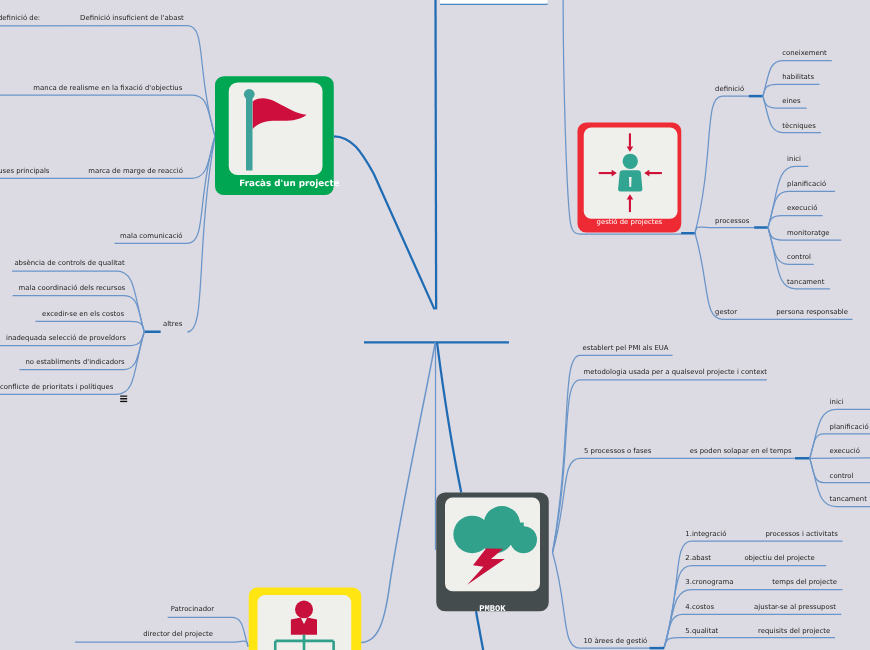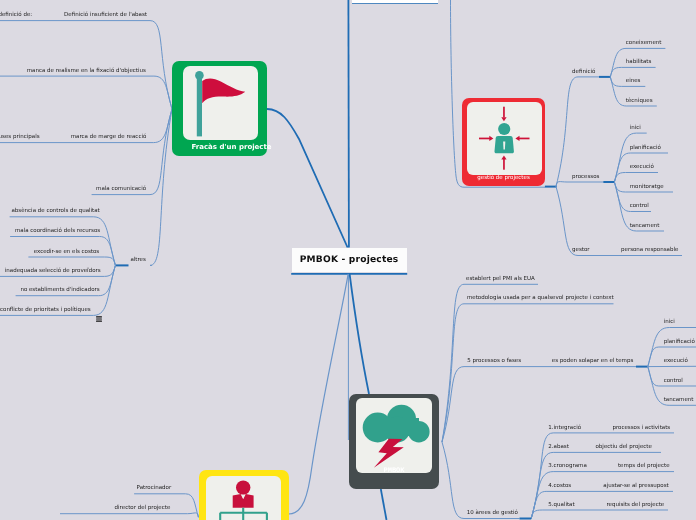--- a/index.html
+++ b/index.html
@@ -87,21 +87,20 @@
     <g fill="#111">
       <rect x="0" y="0.3" width="6" height="1.1" rx="0.5"></rect>
       <rect x="0" y="2.45" width="6" height="1.1" rx="0.5"></rect>
       <rect x="0" y="4.6" width="6" height="1.1" rx="0.5"></rect>
     </g>
   </svg>
 </div>
 
 <div class="whitetop" style="left:352px;top:-20px;width:86px;height:23px;"></div>
 
-<div class="central" style="left:291.5px;top:247.5px;width:115.2px;height:24.8px;">PMBOK - projectes</div>
 
 <div class="card" style="left:172px;top:61px;width:95px;height:95px;background:#00a651;">
   <div class="inner" style="left:10.5px;top:5.4px;width:75px;height:74px;border-radius:7px;">
     <svg viewBox="0 0 75 74" width="75" height="74">
       <rect x="13.8" y="9" width="5.2" height="61.4" rx="0" fill="#3fa29a"></rect>
       <circle cx="16.4" cy="9.4" r="4.3" fill="#3fa29a"></circle>
       <path d="M19.2,15.1 C24,11.6 30.4,11.8 37.8,15.6 C46.6,20.2 54.5,25.2 62.3,25.8 C56.5,30.2 49.8,30.8 41.4,30.6 C30.4,30.3 23.6,31.8 19.2,37.2 Z" fill="#ce0e3d"></path>
     </svg>
   </div>
   <div class="cap" style="top:82px;padding-left:12px;">Fracàs d'un projecte</div>
@@ -134,21 +133,21 @@
       <g fill="#31a18c">
         <circle cx="21.7" cy="29.5" r="15.0"></circle>
         <circle cx="45.5" cy="21.4" r="14.6"></circle>
         <circle cx="62.8" cy="33.7" r="10.8"></circle>
         <circle cx="41.0" cy="31.5" r="13.0"></circle>
         <rect x="21" y="20" width="42" height="18"></rect>
       </g>
       <path d="M32.8,40.7 L46.5,40.9 L36.8,49.1 L47.8,49.2 L17.8,69.7 L30.8,55.3 L22.4,54.2 Z" fill="#c8103c"></path>
     </svg>
   </div>
-  <div class="cap" style="top:73px;font-family:Liberation Mono, monospace;">PMBOK</div>
+  <div class="cap" style="top:90px;font-family:Liberation Mono, monospace;">PMBOK</div>
 </div>
 
 <div class="card" style="left:198.5px;top:470px;width:90px;height:95px;background:#ffe512;">
   <div class="inner" style="left:7.4px;top:5.5px;width:75.5px;height:75px;border-radius:6px;">
     <svg viewBox="0 0 76 75" width="76" height="75">
       <circle cx="37.2" cy="11.6" r="7.2" fill="#c8103c"></circle>
       <path d="M34.6,18.0 L26.7,19.6 L26.7,31.8 L47.6,31.8 L47.6,19.6 L39.8,18.0 L37.2,23.2 Z" fill="#c8103c"></path>
       <path d="M35.6,18.8 L38.8,18.8 L37.2,22.6 Z" fill="#eff0ec"></path>
       <g stroke="#31a18c" stroke-width="2.1" fill="none">
         <path d="M37.2,31.8 L37.2,36.7"></path>

